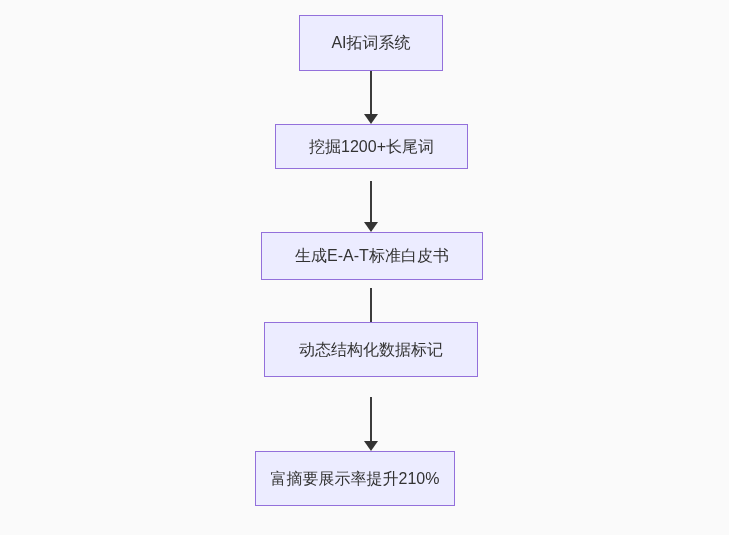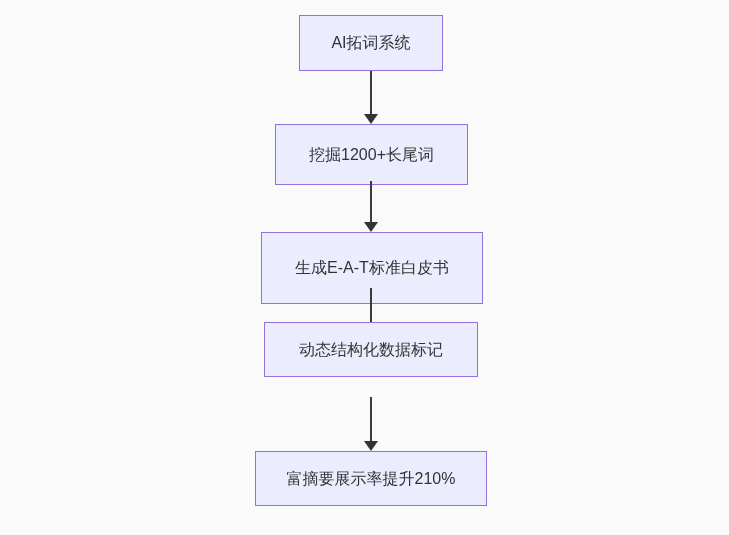--- a/index.html
+++ b/index.html
@@ -23,24 +23,24 @@
     color: #333333;
     font-size: 16px;
     display: flex;
     align-items: center;
     justify-content: center;
     text-align: center;
     line-height: 1.2;
     white-space: nowrap;
   }
   .node-1 { left: 299px; top: 15px;  width: 144px; height: 56px; }
-  .node-2 { left: 275px; top: 124px; width: 193px; height: 61px; text-align: center; }
-  .node-3 { left: 261px; top: 232px; width: 222px; height: 72px; }
+  .node-2 { left: 275px; top: 124px; width: 193px; height: 45px; text-align: center; }
+  .node-3 { left: 261px; top: 232px; width: 222px; height: 48px; }
   .node-4 { left: 264px; top: 322px; width: 214px; height: 55px; }
-  .node-5 { left: 255px; top: 451px; width: 232px; height: 55px; }
+  .node-5 { left: 255px; top: 451px; width: 200px; height: 55px; }
 
   .arrow {
     position: absolute;
     left: 364px;
     width: 14px;
     display: flex;
     flex-direction: column;
     align-items: center;
   }
   .arrow .line {

